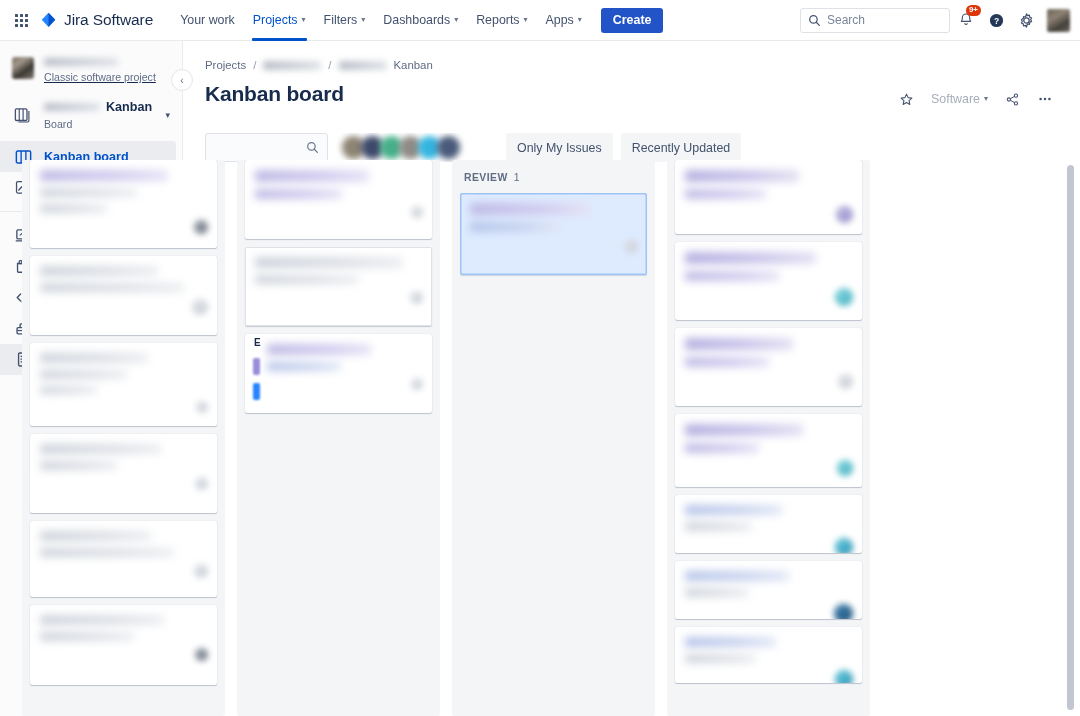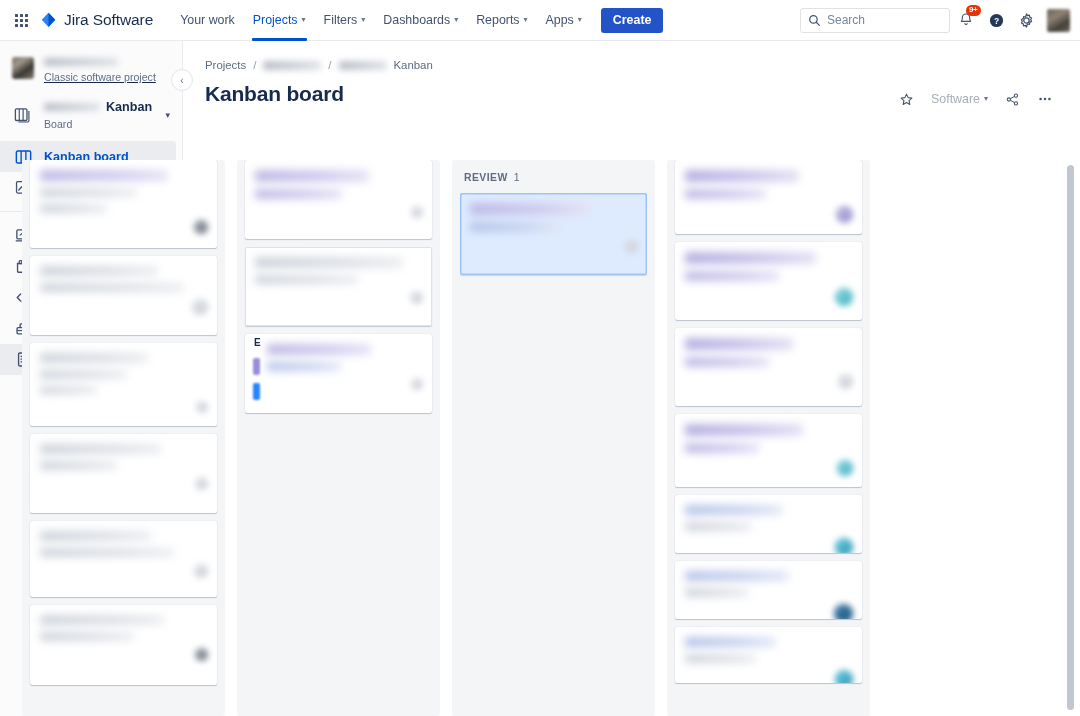--- a/index.html
+++ b/index.html
@@ -489,20 +489,41 @@
           <svg width="16" height="16" viewBox="0 0 24 24">
             <circle cx="5.4" cy="12" r="1.9" fill="#42526e"></circle>
             <circle cx="12" cy="12" r="1.9" fill="#42526e"></circle>
             <circle cx="18.6" cy="12" r="1.9" fill="#42526e"></circle>
           </svg>
         </span>
       </button>
     </div>
   </div>
 
+  <div class="toolbar">
+    <div class="tb-search">
+      <input type="text" placeholder="" style="">
+      <span>
+        <svg width="13" height="13" viewBox="0 0 16 16">
+          <circle cx="6.7" cy="6.7" r="4.6" fill="none" stroke="#6b778c" stroke-width="1.5"></circle>
+          <line x1="10.2" y1="10.2" x2="14" y2="14" stroke="#6b778c" stroke-width="1.5" stroke-linecap="round"></line>
+        </svg>
+      </span>
+    </div>
+    <div class="avatar-group">
+      <span class="av" style="background:#8d8473"></span>
+      <span class="av" style="background:#3e4a6b"></span>
+      <span class="av" style="background:#46b08a"></span>
+      <span class="av" style="background:#8f8b86"></span>
+      <span class="av" style="background:#33b5e0"></span>
+      <span class="av" style="background:#4a5a7a"></span>
+    </div>
+    <button class="tb-btn">Only My Issues</button>
+    <button class="tb-btn">Recently Updated</button>
+  </div>
 </div>
 
 <div class="board" id="board-root">
     <div class="column">
       <div class="col-body">
         <div class="card" style="height: 88px;">
           <div class="c-text c-lav" style="width: 76%; height: 11px;"></div>
           <div class="c-text c-grey" style="width: 58%; height: 9px;"></div>
           <div class="c-text c-grey" style="width: 40%; height: 9px;"></div>
           <div class="c-foot">

